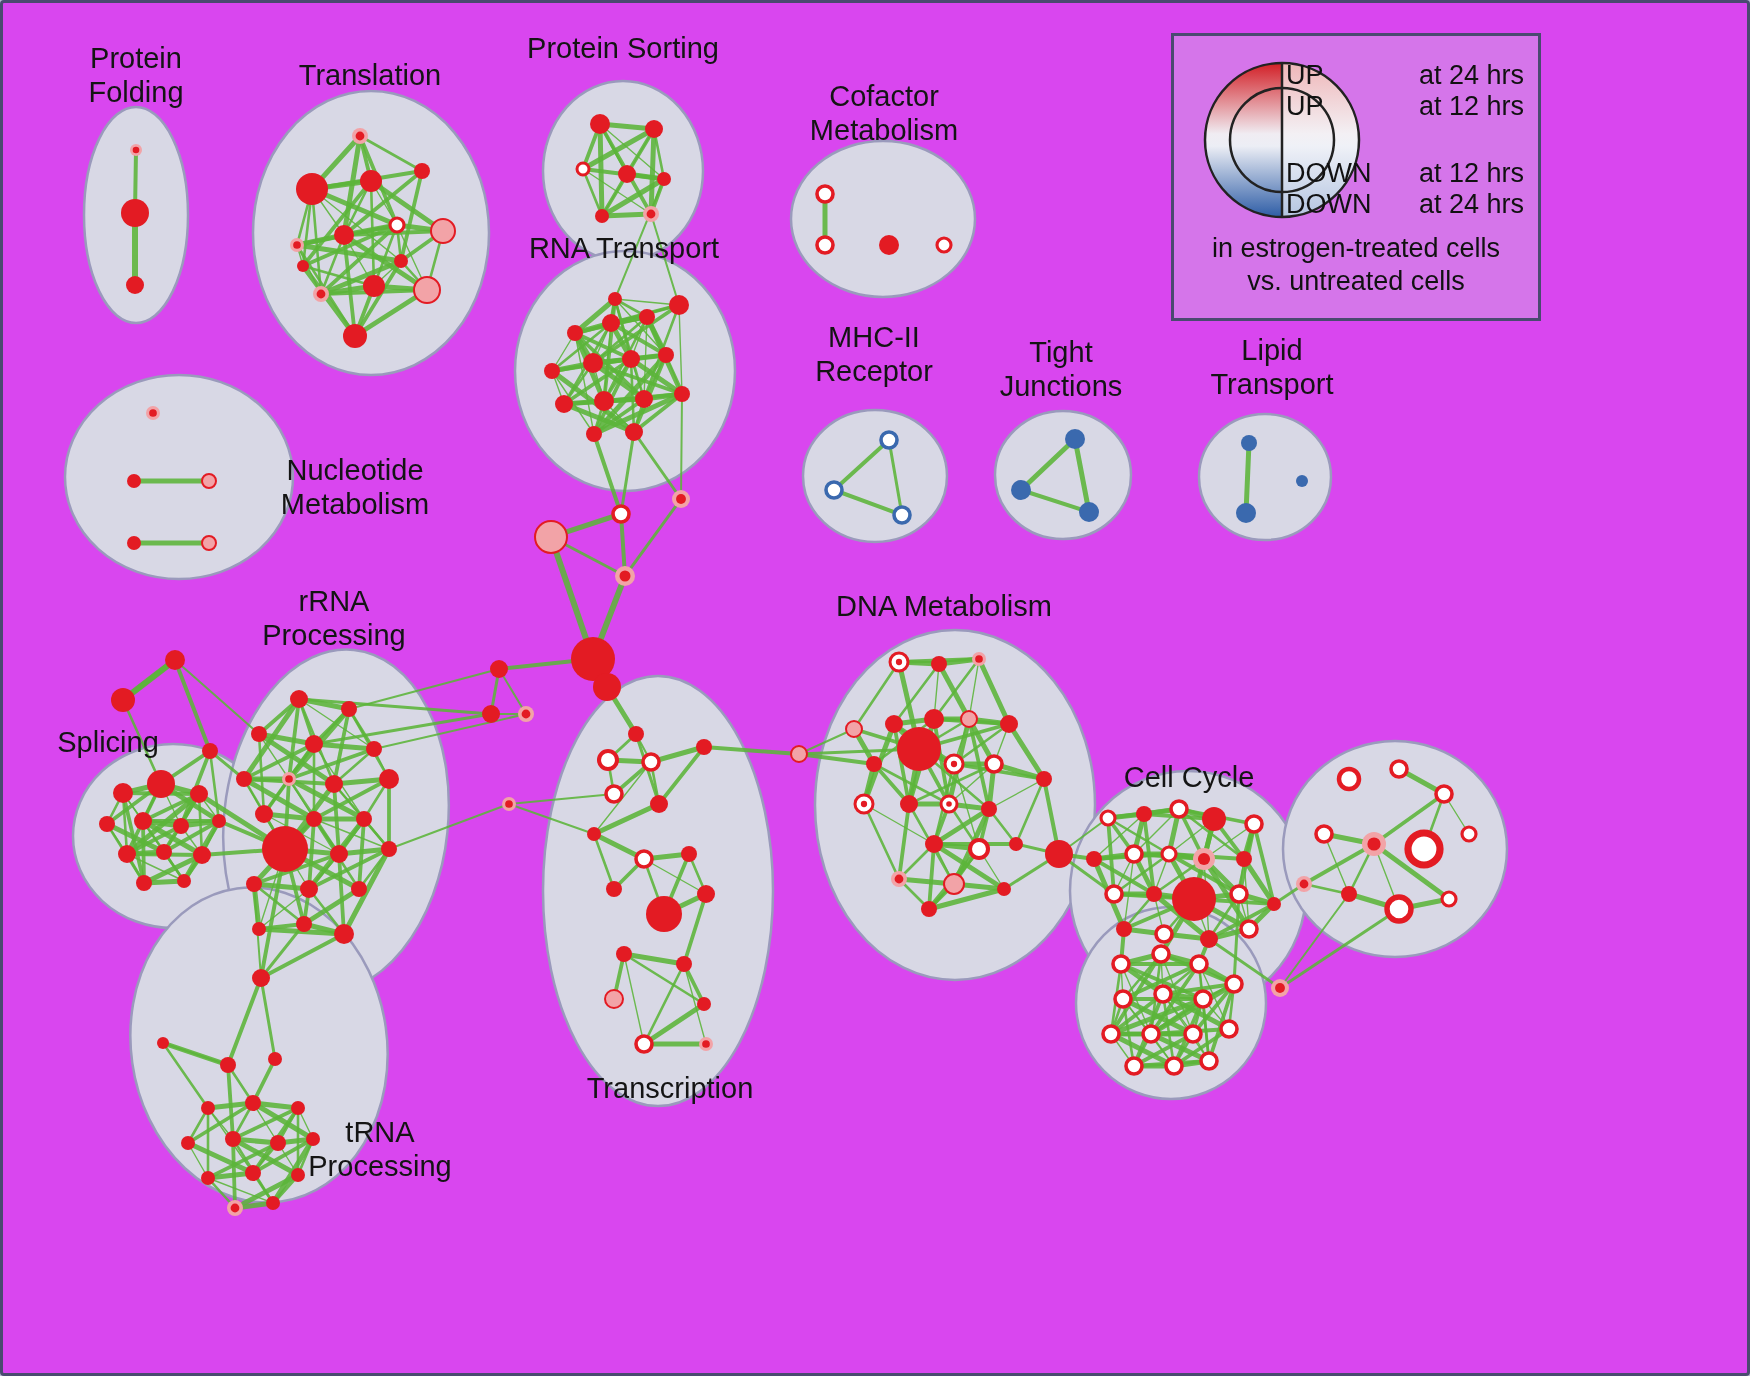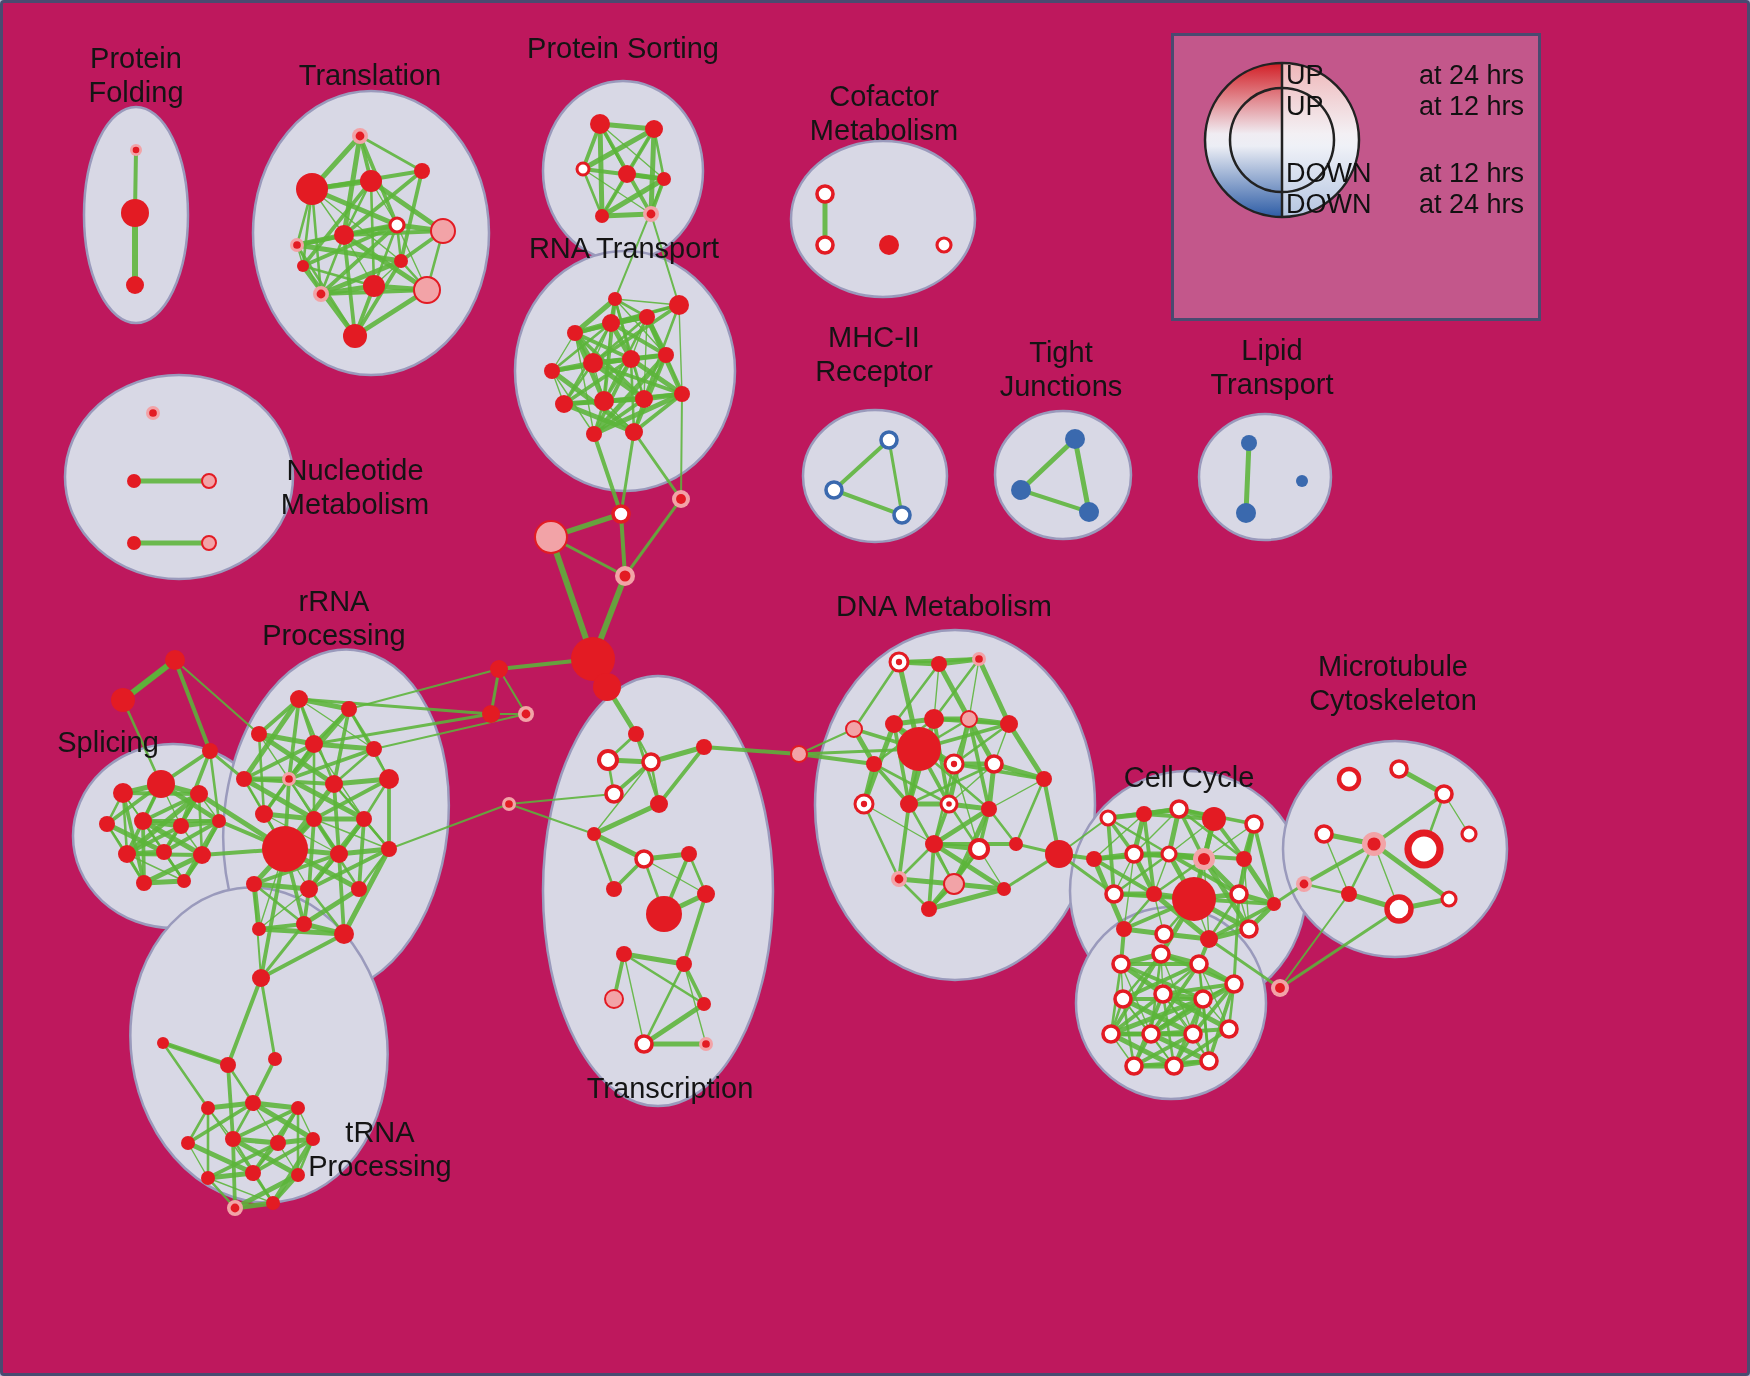--- a/index.html
+++ b/index.html
@@ -1,19 +1,19 @@
 <!DOCTYPE html>
 <html><head>
 <meta charset="utf-8">
 <style>
   html,body{margin:0;padding:0;background:#b9b9d4;}
   #figure{
     position:relative;
     width:1750px;height:1376px;
-    background:#be185d;
+    background:#d946ef;
     border:3px solid #4a4a70;
     border-radius:4px;
     box-sizing:border-box;
     overflow:hidden;
     font-family:"Liberation Sans", sans-serif;
   }
   #net{position:absolute;left:0;top:0;}
   #labels{position:absolute;left:0;top:0;width:100%;height:100%;pointer-events:none;}
   .cluster-label{
     position:absolute;
@@ -1356,22 +1356,20 @@
       <div class="cluster-label" style="left: 352px; top: 450px;">Nucleotide
 Metabolism</div>
       <div class="cluster-label" style="left: 105px; top: 722px;">Splicing</div>
       <div class="cluster-label" style="left: 331px; top: 581px;">rRNA
 Processing</div>
       <div class="cluster-label" style="left: 377px; top: 1112px;">tRNA
 Processing</div>
       <div class="cluster-label" style="left: 667px; top: 1068px;">Transcription</div>
       <div class="cluster-label" style="left: 941px; top: 586px;">DNA Metabolism</div>
       <div class="cluster-label" style="left: 1186px; top: 757px;">Cell Cycle</div>
-      <div class="cluster-label" style="left: 1390px; top: 646px;">Microtubule
-Cytoskeleton</div>
     </div>
 
   <div id="legend">
     <svg class="lg-circle" width="180" height="180" viewBox="0 0 180 180">
       <defs>
         <linearGradient id="lgL" x1="0" y1="0" x2="0" y2="1">
           <stop offset="0" stop-color="#d21f26"></stop>
           <stop offset="0.46" stop-color="#f0ecf2"></stop>
           <stop offset="0.54" stop-color="#eceef5"></stop>
           <stop offset="1" stop-color="#2e5da6"></stop>
@@ -1399,14 +1397,16 @@
       <span>at 12 hrs</span>
     </div>
     <div class="lg-row" style="top:122px">
       <span>DOWN</span>
       <span>at 12 hrs</span>
     </div>
     <div class="lg-row" style="top:153px">
       <span>DOWN</span>
       <span>at 24 hrs</span>
     </div>
+    <div class="lg-caption">in estrogen-treated cells
+vs. untreated cells</div>
   </div>
 </div>
 
 </body></html>

